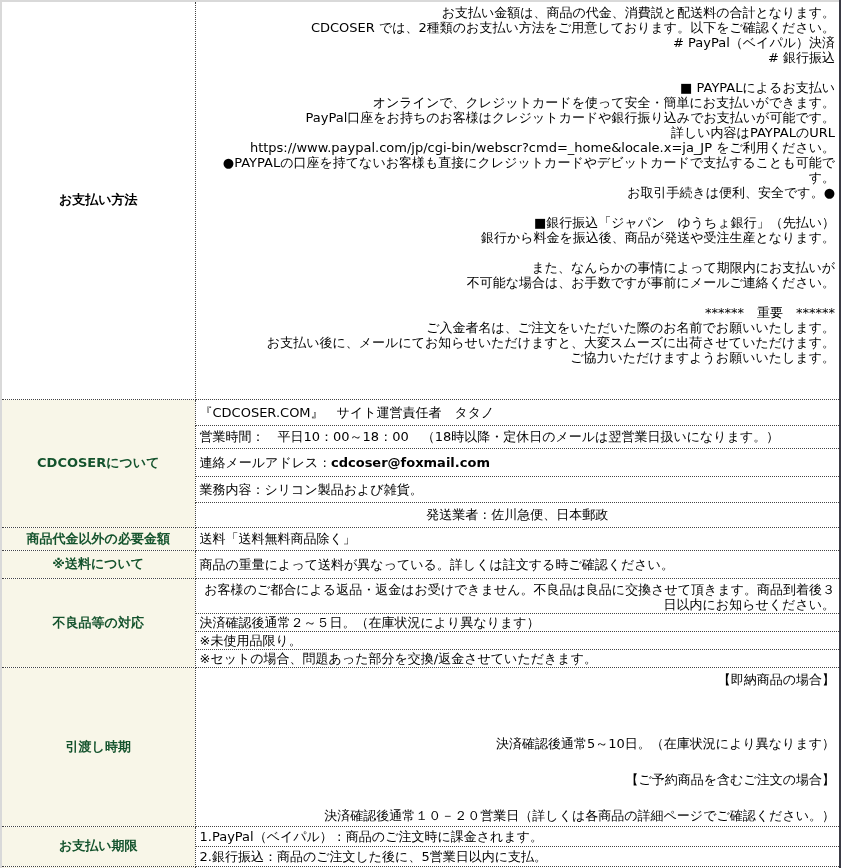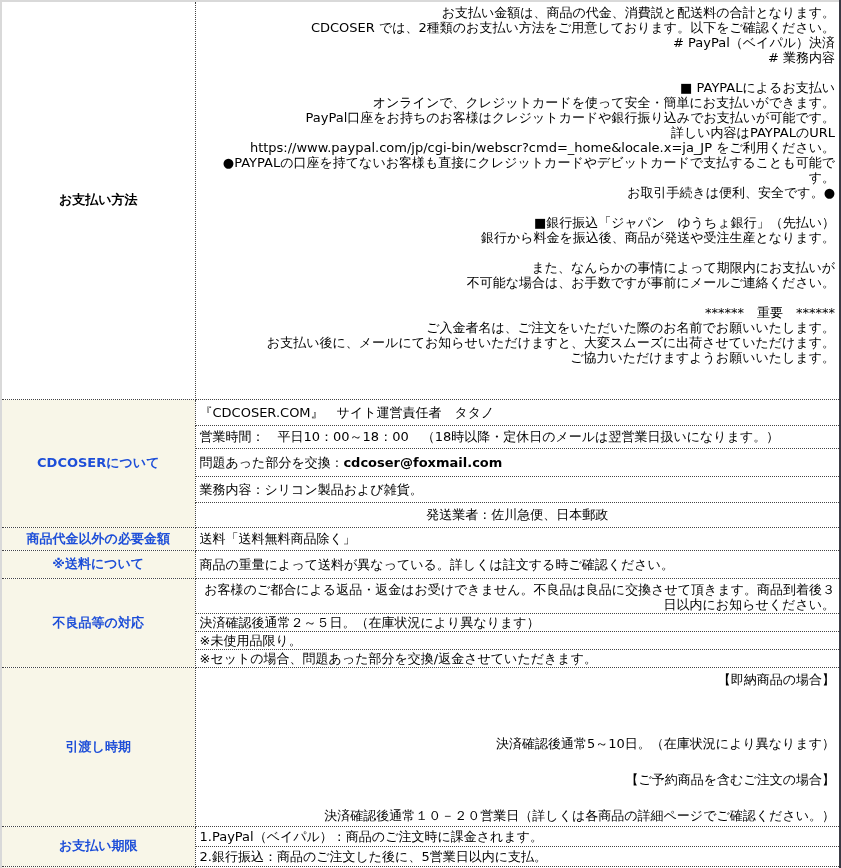--- a/index.html
+++ b/index.html
@@ -10,21 +10,21 @@
   }
   table.info{
     width:841px;height:868px;border-collapse:collapse;table-layout:fixed;box-sizing:border-box;
     border-top:2px solid #d9d9d9;
     border-left:2px solid #d9d9d9;
     border-right:2px solid #3a3a44;
     border-bottom:3px solid #32323c;
   }
   td{border:1px dotted #444444;box-sizing:border-box;overflow:hidden;}
   td.hdr{
-    width:194px;background:#f8f6e8;color:#1d4ed8;
+    width:194px;background:#f8f6e8;color:#14532d;
     font-weight:bold;font-size:13px;text-align:center;vertical-align:middle;
     padding:1px 2px;
   }
   td.hdr.white{background:#ffffff;color:#000000;}
   td.cell{
     font-size:13px;color:#000000;vertical-align:middle;
     padding:1px 4px;line-height:15px;
   }
   td.cell.top{vertical-align:top;padding-top:3px;}
   .ln{min-height:15px;line-height:15px;white-space:pre-wrap;word-break:break-all;text-align:right;}
@@ -36,21 +36,21 @@
 <div class="page">
   <table class="info">
 
     <tbody>
         <tr style="height:398px;">
       <td class="hdr white">お支払い方法</td>
       <td class="cell top">
         <div class="ln">お支払い金額は、商品の代金、消費説と配送料の合計となります。</div>
         <div class="ln">CDCOSER では、2種類のお支払い方法をご用意しております。以下をご確認ください。</div>
         <div class="ln"># PayPal（ベイパル）決済</div>
-        <div class="ln"># 業務内容</div>
+        <div class="ln"># 銀行振込</div>
         <div class="ln"></div>
         <div class="ln">■ PAYPALによるお支払い</div>
         <div class="ln">オンラインで、クレジットカードを使って安全・簡単にお支払いができます。</div>
         <div class="ln">PayPal口座をお持ちのお客様はクレジットカードや銀行振り込みでお支払いが可能です。</div>
         <div class="ln">詳しい内容はPAYPALのURL</div>
         <div class="ln">https://www.paypal.com/jp/cgi-bin/webscr?cmd=_home&amp;locale.x=ja_JP をご利用ください。</div>
         <div class="ln">●PAYPALの口座を持てないお客様も直接にクレジットカードやデビットカードで支払することも可能です。</div>
         <div class="ln">お取引手続きは便利、安全です。●</div>
         <div class="ln"></div>
         <div class="ln">■銀行振込「ジャパン　ゆうちょ銀行」（先払い）</div>
@@ -67,21 +67,21 @@
     </tr>
 
     <tr style="height:26px;">
       <td class="hdr" rowspan="5">CDCOSERについて</td>
       <td class="cell">『CDCOSER.COM』　サイト運営責任者　タタノ</td>
     </tr>
     <tr style="height:23px;">
       <td class="cell">営業時間：　平日10：00～18：00　（18時以降・定休日のメールは翌営業日扱いになります。）</td>
     </tr>
     <tr style="height:28px;">
-      <td class="cell"><span>問題あった部分を交換 : </span><span class="email">cdcoser@foxmail.com</span></td>
+      <td class="cell"><span>連絡メールアドレス : </span><span class="email">cdcoser@foxmail.com</span></td>
     </tr>
     <tr style="height:26px;">
       <td class="cell">業務内容：シリコン製品および雑貨。</td>
     </tr>
     <tr style="height:25px;text-align:center;">
       <td class="cell">発送業者：佐川急便、日本郵政</td>
     </tr>
 
     <tr style="height:23px;">
       <td class="hdr">商品代金以外の必要金額</td>

